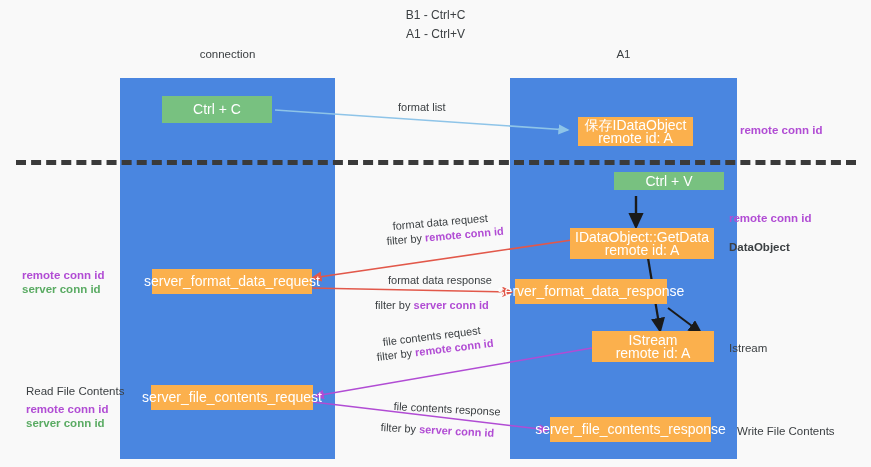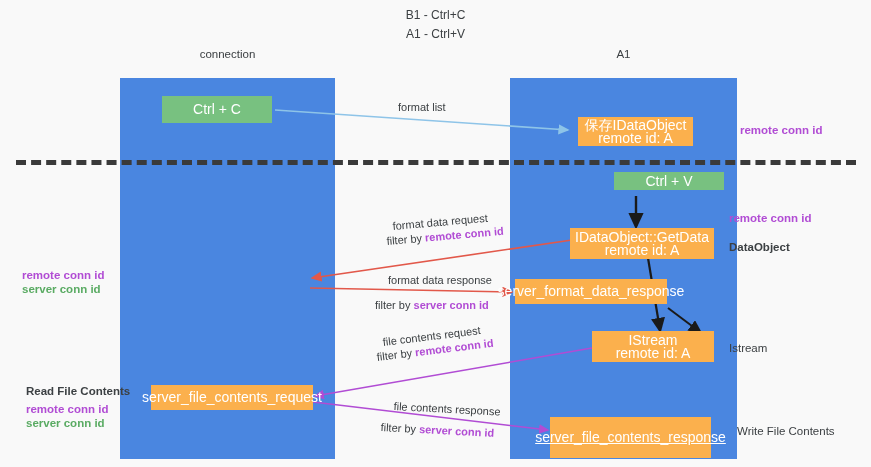--- a/index.html
+++ b/index.html
@@ -120,35 +120,38 @@
 
   <div class="abs box green" style="left:581px;top:172px;width:110px;height:18px;margin-left:33px;">
     <span>Ctrl + V</span>
   </div>
 
   <div class="abs box orange" style="left:570px;top:228px;width:144px;height:31px;flex-direction:column;">
     <span>IDataObject::GetData</span>
     <span>remote id: A</span>
   </div>
 
+  <div class="abs box orange" style="left:152px;top:269px;width:160px;height:25px;">
+    <span>server_format_data_request</span>
+  </div>
 
   <div class="abs box orange" style="left:515px;top:279px;width:152px;height:25px;">
     <span>server_format_data_response</span>
   </div>
 
   <div class="abs box orange" style="left:592px;top:331px;width:122px;height:31px;flex-direction:column;">
     <span>IStream</span>
     <span>remote id: A</span>
   </div>
 
   <div class="abs box orange" style="left:151px;top:385px;width:162px;height:25px;">
     <span>server_file_contents_request</span>
   </div>
 
-  <div class="abs box orange" style="left:550px;top:417px;width:161px;height:41px;text-decoration:underline;">
+  <div class="abs box orange" style="left:550px;top:417px;width:161px;height:25px;">
     <span>server_file_contents_response</span>
   </div>
 
   <div class="abs edgelbl" style="left:398px;top:100px;">format list</div>
 
   <div class="abs edgelbl" style="left:392px;top:219px;transform:rotate(-5deg);">format data request</div>
   <div class="abs edgelbl" style="left:386px;top:234px;transform:rotate(-5deg);">
     <span>filter by </span><span class="hl">remote conn id</span>
   </div>
 
@@ -169,17 +172,17 @@
 
   <div class="abs lbl purple" style="left:740px;top:123px;">remote conn id</div>
   <div class="abs lbl purple" style="left:729px;top:211px;">remote conn id</div>
   <div class="abs lbl plain" style="left:729px;top:240px;font-weight:bold;">DataObject</div>
   <div class="abs lbl plain" style="left:729px;top:341px;">Istream</div>
   <div class="abs lbl plain" style="left:737px;top:424px;">Write File Contents</div>
 
   <div class="abs lbl purple" style="left:22px;top:268px;">remote conn id</div>
   <div class="abs lbl green" style="left:22px;top:282px;">server conn id</div>
 
-  <div class="abs lbl plain" style="left:26px;top:384px;font-weight:bold;">Read File Contents</div>
+  <div class="abs lbl plain" style="left:26px;top:384px;">Read File Contents</div>
   <div class="abs lbl purple" style="left:26px;top:402px;">remote conn id</div>
   <div class="abs lbl green" style="left:26px;top:416px;">server conn id</div>
 
 </div>
 
 </body></html>

